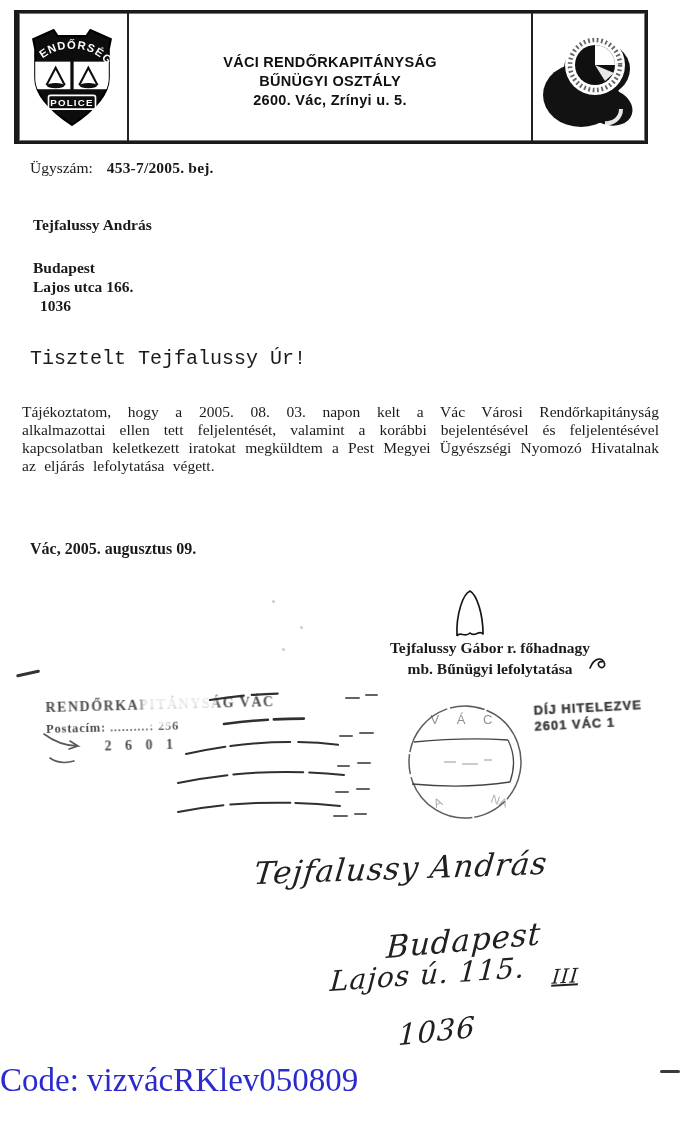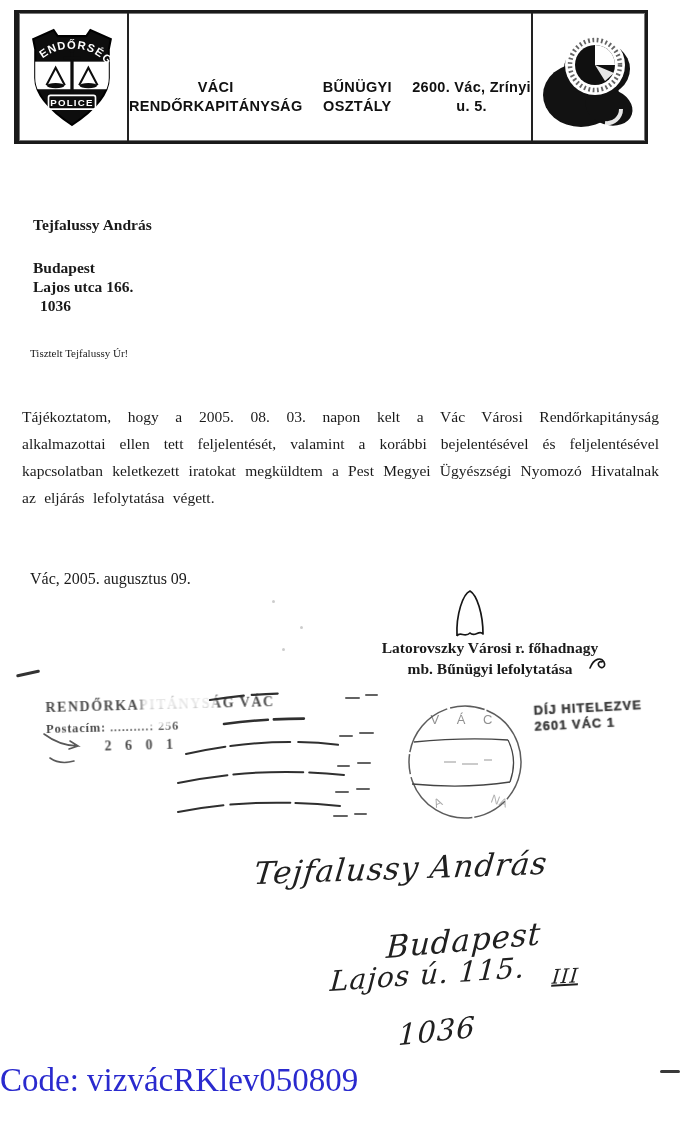--- a/index.html
+++ b/index.html
@@ -11,38 +11,38 @@
   
   .letterhead{
     position:absolute;left:14px;top:10px;width:634px;height:134px;
     border:3px solid #1a1a1a;border-left-width:5px;
     box-shadow:inset 0 0 0 1px #777;
     display:flex;box-sizing:border-box;background:#fff;
   }
   .crest-panel{width:108px;border-right:2px solid #222;position:relative;}
   .office-panel{
     flex:1;border-right:2px solid #222;
-    display:flex;align-items:center;
+    display:flex;flex-direction:column;align-items:center;
     padding-top:40px;box-sizing:border-box;
     font-family:"Liberation Sans",sans-serif;font-weight:bold;
     font-size:14.5px;line-height:19px;letter-spacing:.3px;color:#111;
     text-align:center;
   }
   .seal-panel{width:112px;position:relative;}
   
   .abs{position:absolute;}
   .case-line{left:30px;top:159px;font-size:15.5px;}
   .case-line b{letter-spacing:.2px;}
   .addr{left:33px;font-size:15.5px;font-weight:bold;line-height:19px;}
-  .greeting{left:30px;top:347px;font-size:11px;}
+  .greeting{left:30px;top:347px;font-size:20px;font-family:Liberation Mono, monospace;}
   .bodytext{
-    left:22px;top:403px;width:637px;font-size:15.5px;line-height:27px;
+    left:22px;top:403px;width:637px;font-size:15.5px;line-height:18px;
     text-align:justify;word-spacing:4.5px;
   }
-  .dateline{left:30px;top:540px;font-size:16px;font-weight:normal;margin-top:30px;}
+  .dateline{left:30px;top:540px;font-size:16px;font-weight:bold;}
   .sig-block{left:352px;top:637px;width:276px;text-align:center;
     font-size:15.5px;font-weight:bold;line-height:21px;}
   
   .office-stamp{
     left:46px;top:696px;width:310px;transform:rotate(-1.5deg);
     color:#262626;opacity:.82;filter:blur(.3px);
   }
   .os-l1{font-size:14px;font-weight:bold;letter-spacing:1.5px;}
   .os-l2{font-size:12.5px;letter-spacing:.8px;margin-top:6px;font-weight:bold;}
   .os-l3{font-size:14px;font-weight:bold;letter-spacing:5px;margin-left:58px;margin-top:3px;}
@@ -120,35 +120,39 @@
         <circle cx="60" cy="44" r="30" fill="#ffffff"></circle>
         <circle cx="60" cy="44" r="25" fill="none" stroke="#4a4a4a" stroke-width="4.5" stroke-dasharray="1.8 2.6" opacity="0.85"></circle>
         <circle cx="60" cy="44" r="20" fill="#101010"></circle>
         <path d="M60,44 L60,24 A20,20 0 0 1 80,44 Z" fill="#ffffff"></path>
         <path d="M60,44 L79,52 L70,60 Z" fill="#ffffff" opacity="0.9"></path>
         <path d="M86,88 A14,14 0 0 1 70,102" stroke="#ffffff" stroke-width="4" fill="none" opacity="0.9"></path>
       </svg>
     </div>
   </div>
 
+  <div class="abs case-line">
+    <span>Ügyszám:</span>
+    <b style="margin-left:10px">453-7/2005. bej.</b>
+  </div>
 
   <div class="abs addr" style="top:215px">Tejfalussy András</div>
   <div class="abs addr" style="top:258px">Budapest</div>
   <div class="abs addr" style="top:277px">Lajos utca 166.</div>
   <div class="abs addr" style="top:296px;left:40px">1036</div>
 
   <div class="abs greeting">Tisztelt Tejfalussy Úr!</div>
   <div class="abs bodytext">Tájékoztatom, hogy a 2005. 08. 03. napon kelt a Vác Városi Rendőrkapitányság alkalmazottai ellen tett feljelentését, valamint a korábbi bejelentésével és feljelentésével kapcsolatban keletkezett iratokat megküldtem a Pest Megyei Ügyészségi Nyomozó Hivatalnak az eljárás lefolytatása végett.</div>
   <div class="abs dateline">Vác, 2005. augusztus 09.</div>
 
   <svg class="abs" style="left:450px;top:588px" width="40" height="52" viewBox="0 0 40 52">
     <path d="M7,48 C6,26 13,6 20,3 C27,7 33,26 33,46 C29,41 25,50 20,45 C15,50 10,43 7,48" stroke="#161616" stroke-width="1.7" fill="none" stroke-linejoin="round"></path>
   </svg>
   <div class="abs sig-block">
-    <div>Latorovszky Városi r. főhadnagy</div>
+    <div>Tejfalussy Gábor r. főhadnagy</div>
     <div>mb. Bűnügyi lefolytatása</div>
   </div>
   <svg class="abs" style="left:588px;top:655px" width="20" height="18" viewBox="0 0 20 18">
     <path d="M2,13 C6,3 13,2 16,7 C18,11 14,15 11,11 C9,8 12,6 14,7" stroke="#161616" stroke-width="1.6" fill="none" stroke-linecap="round"></path>
   </svg>
   <div class="abs speck" style="left:272px;top:600px"></div>
   <div class="abs speck" style="left:300px;top:626px"></div>
   <div class="abs speck" style="left:282px;top:648px"></div>
 
   <div class="abs office-stamp">

